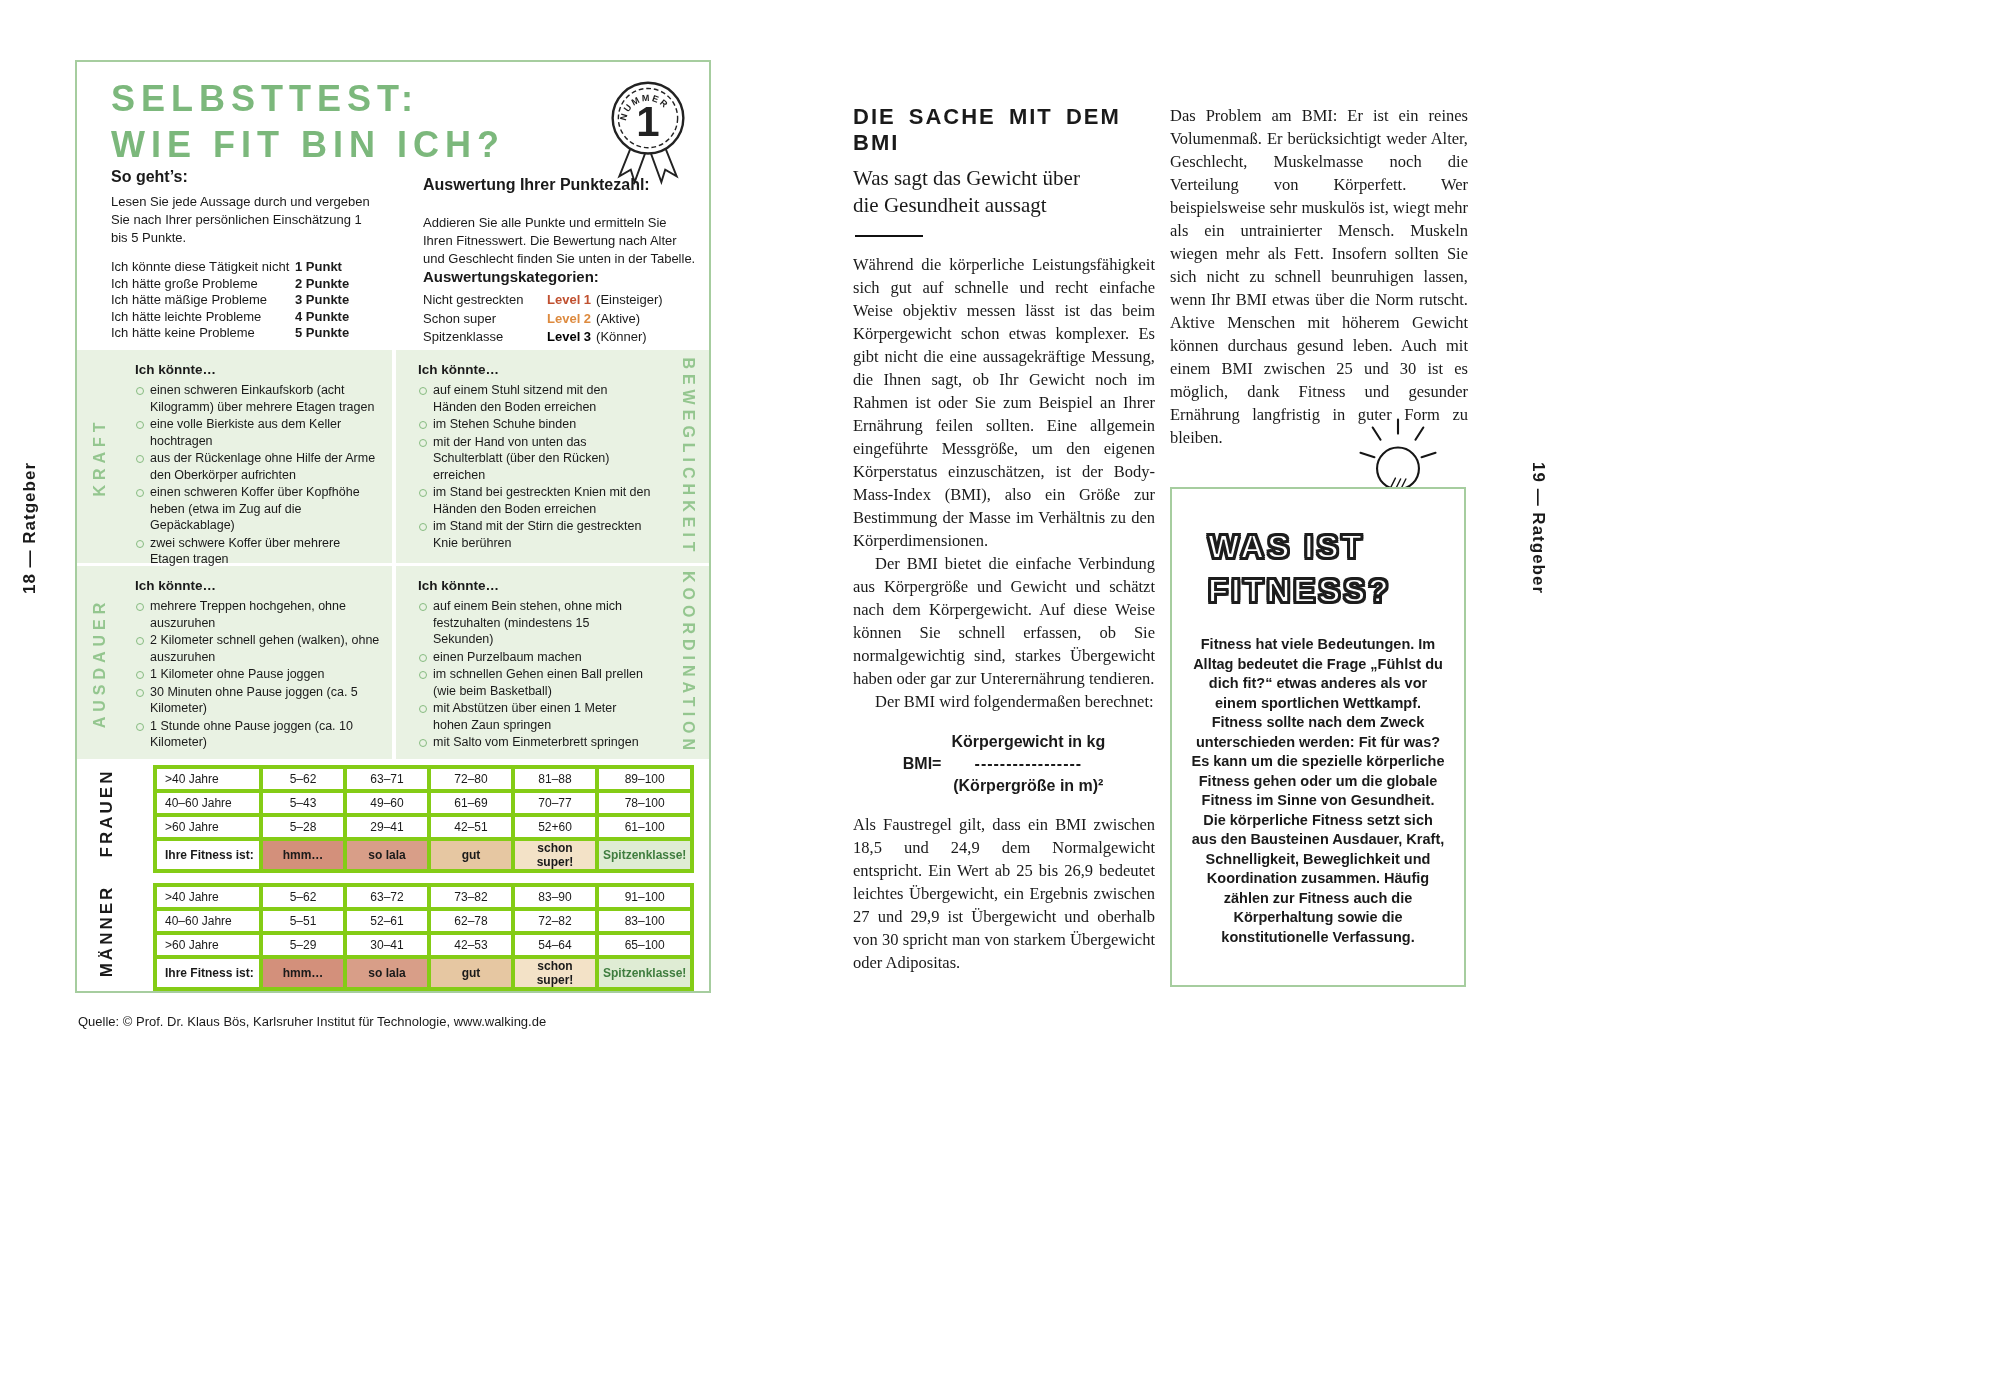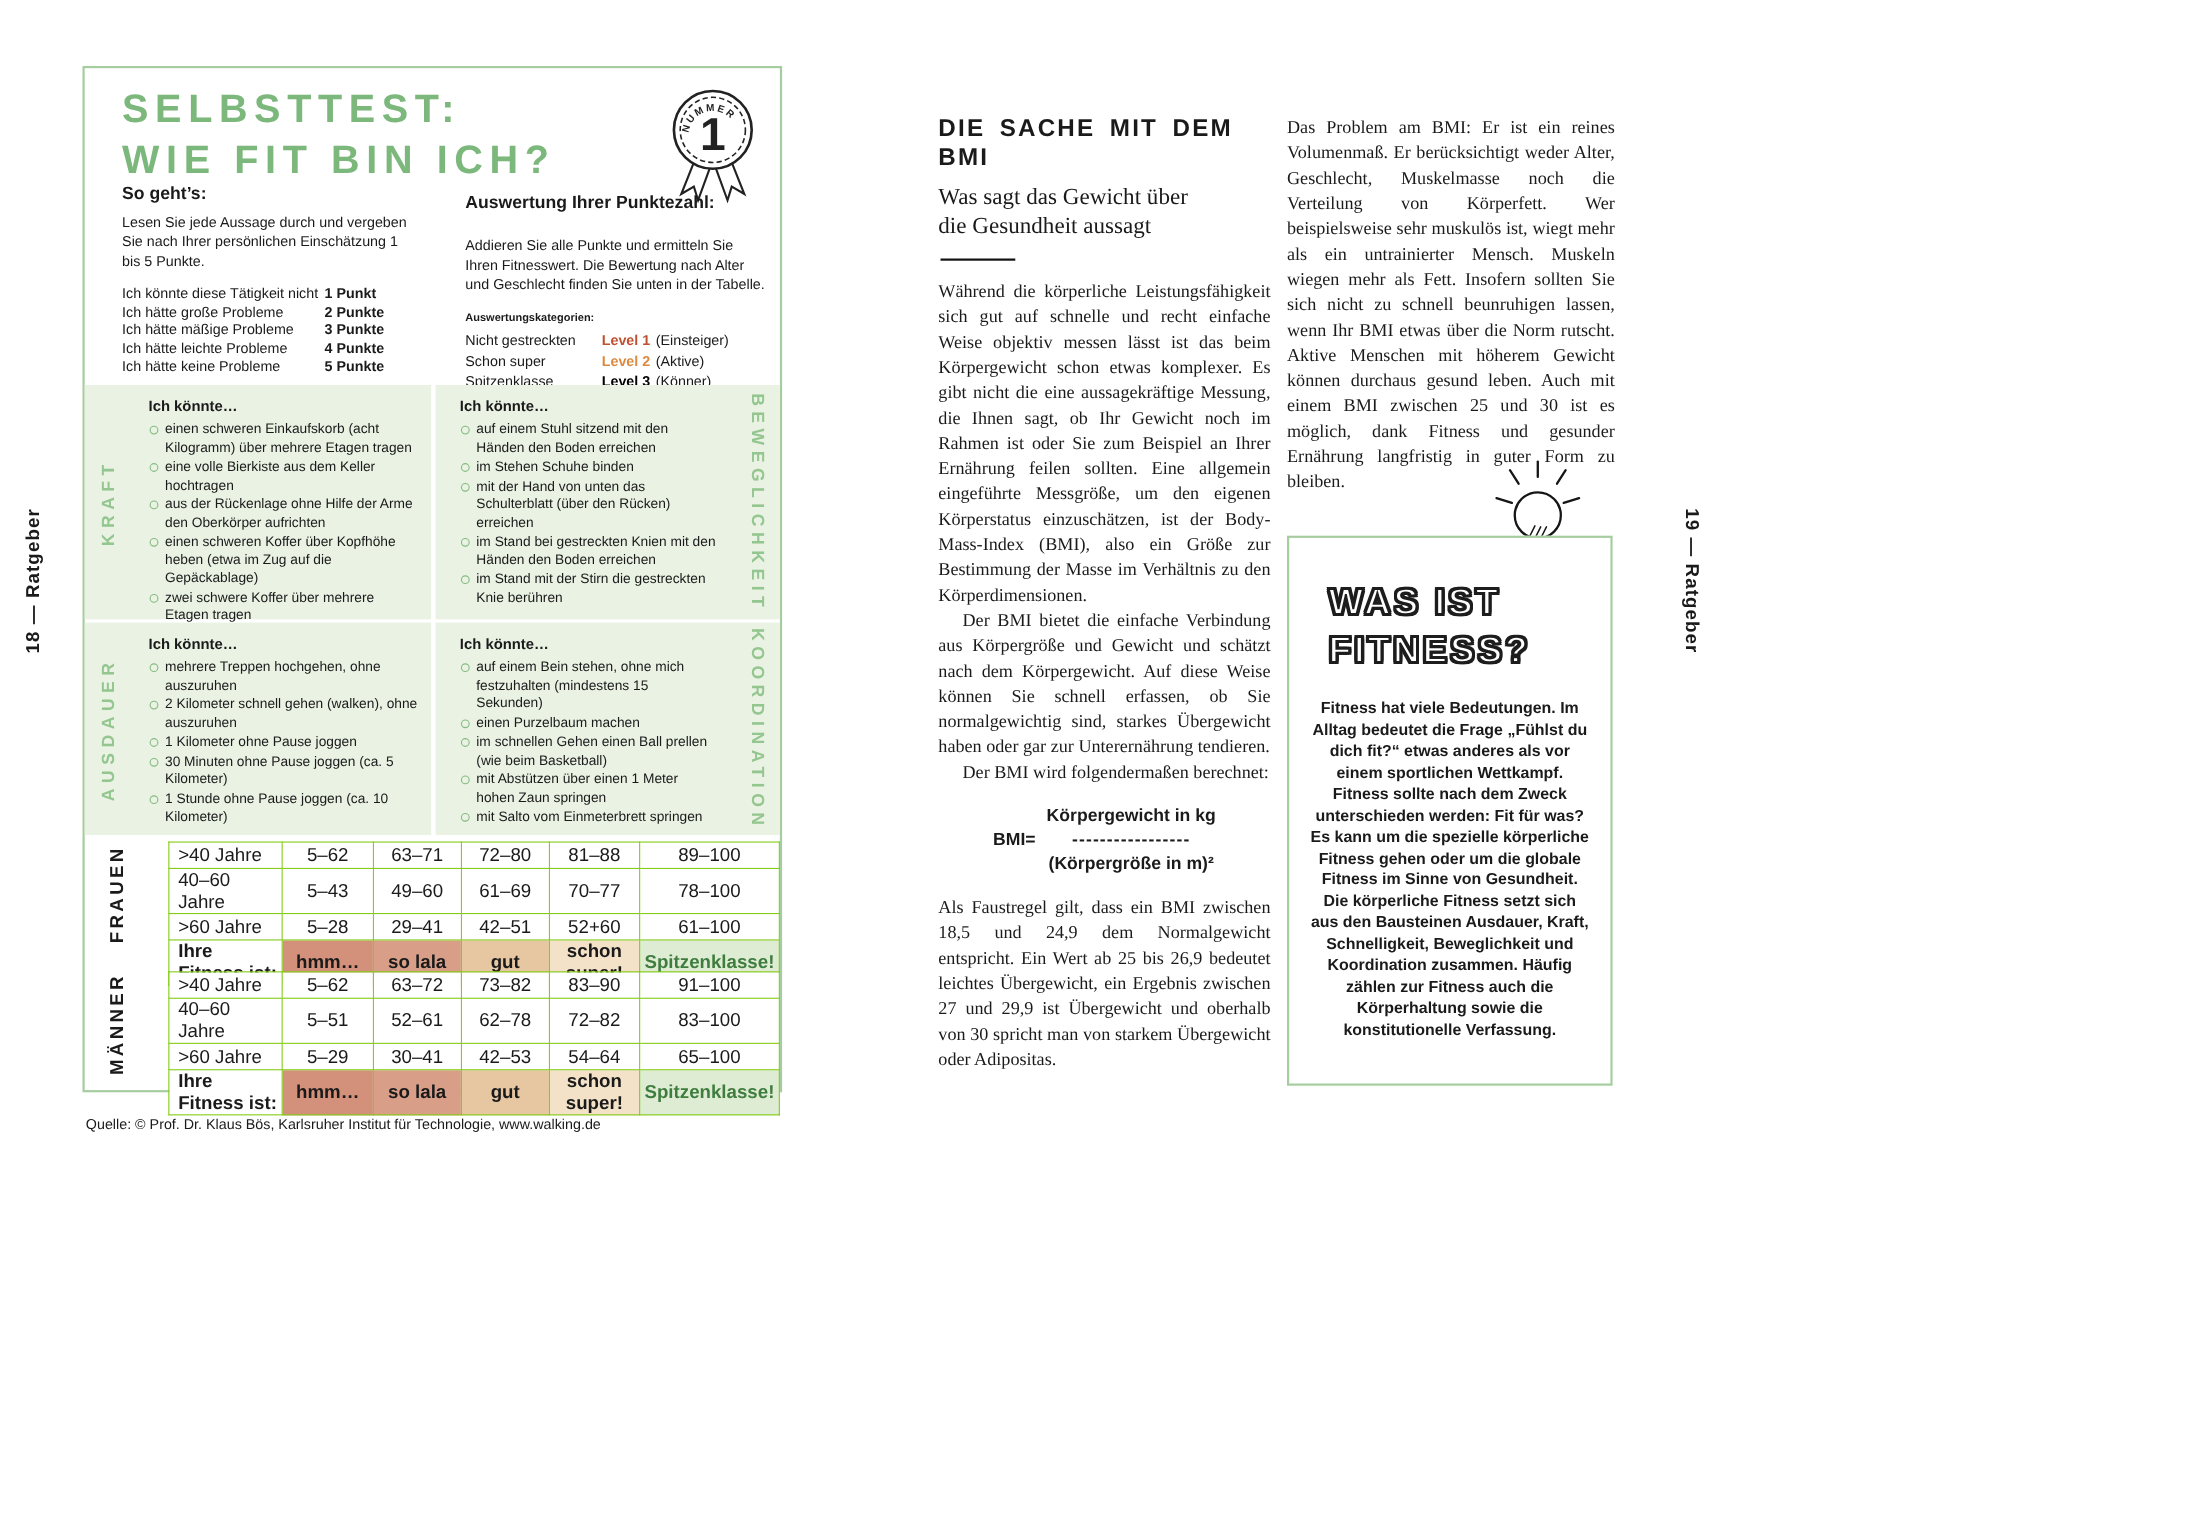--- a/index.html
+++ b/index.html
@@ -26,21 +26,21 @@
   .howto h3{ font-size:16px; margin-bottom:7px; }
   .howto p{ font-size:13px; line-height:18px; width:262px; }
   .points{ margin-top:12px; }
   .points .row{ display:flex; font-size:13px; line-height:16.5px; }
   .points .row .lbl{ width:184px; }
   .points .row .val{ font-weight:bold; }
 
   .eval{ position:absolute; left:346px; top:114px; width:276px; }
   .eval h3{ font-size:16px; margin-bottom:20px; }
   .eval p{ font-size:13px; line-height:18px; }
-  .eval h4{ font-size:10px; margin-top:16px; margin-bottom:6px; }
+  .eval h4{ font-size:15px; margin-top:0; margin-bottom:6px; }
   .cats .row{ display:flex; font-size:13px; line-height:18.5px; }
   .cats .row .lbl{ width:124px; }
   .cats .row .lvl{ font-weight:bold; margin-right:5px; }
   .lv1{ color:#c0502f; } .lv2{ color:#dd8a3e; } .lv3{ color:#000000; }
 
   
   .quad{ position:absolute; background:#e9f2e3; }
   .q0{ left:0; top:288px; width:315px; height:213px; }
   .q1{ left:319px; top:288px; width:313px; height:213px; }
   .q2{ left:0; top:504px; width:315px; height:193px; }
@@ -58,21 +58,21 @@
   .quad li::before{ content:""; position:absolute; left:1px; top:5px; width:6px; height:6px;
                     border:1.5px solid #86bb80; border-radius:50%; }
 
   
   .tblock{ position:absolute; left:0; width:632px; height:98px; }
   .tb-frauen{ top:702px; } .tb-maenner{ top:820px; }
   .tblock .glabel{ position:absolute; left:20px; top:50%; writing-mode:vertical-rl;
                    transform:translateY(-50%) rotate(180deg);
                    font-weight:800; font-size:17px; letter-spacing:3px; }
   .tblock table{ position:absolute; left:76px; top:1px; border-collapse:collapse; table-layout:fixed; }
-  .tblock td{ border:1px solid #84cc16; height:24px; font-size:17px; text-align:center;
+  .tblock td{ border:4px solid #84cc16; height:24px; font-size:12px; text-align:center;
               width:84px; background:#fff; padding:0 4px; }
   .tblock td.lbl{ width:106px; text-align:left; padding-left:8px; }
   .tblock tr.rating td{ font-weight:bold; }
   .r0{ background:#d3907b !important; }
   .r1{ background:#d89e88 !important; }
   .r2{ background:#e6c7a2 !important; }
   .r3{ background:#f3e2c7 !important; }
   .r4{ background:#dfecd4 !important; color:#3f7d3f; }
 
   .source{ position:absolute; left:78px; top:1014px; font-size:13px; }

